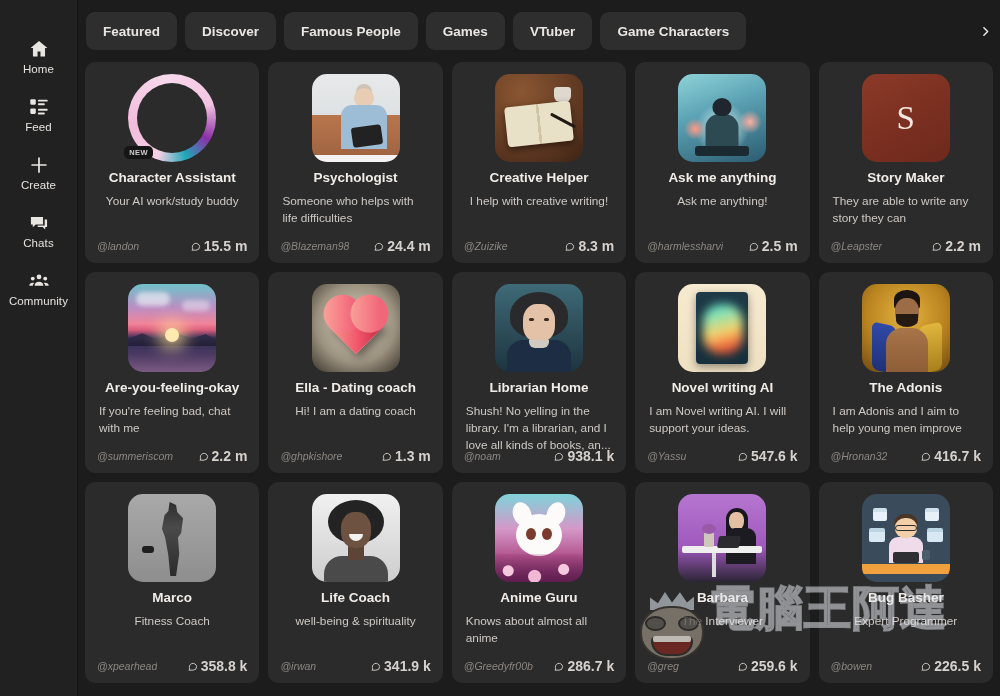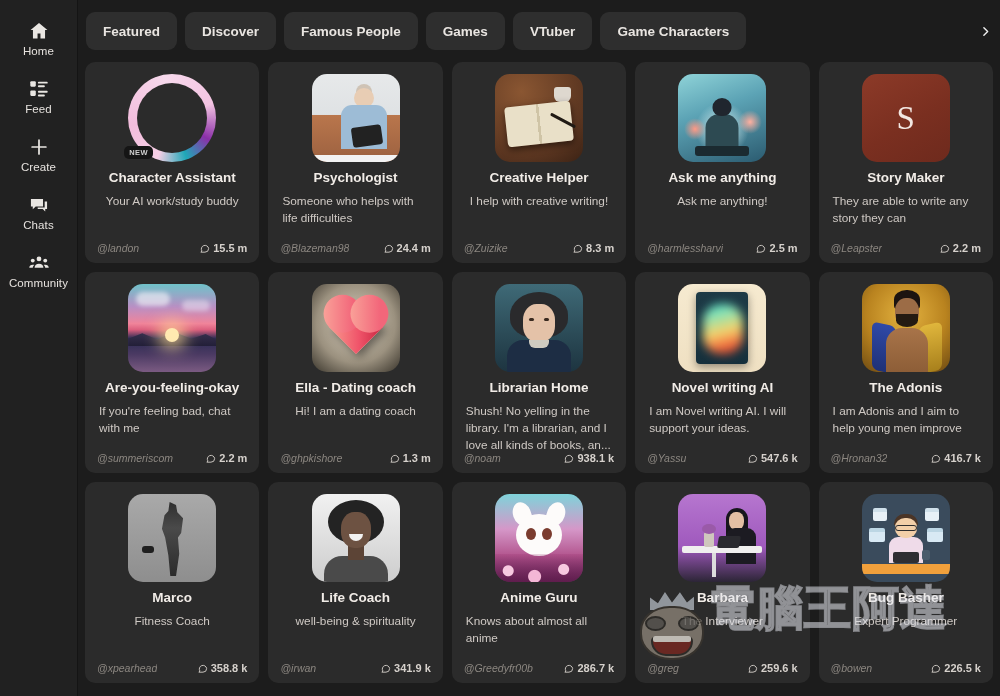--- a/index.html
+++ b/index.html
@@ -11,21 +11,21 @@
   }
   #app { position: relative; width: 1000px; height: 696px; display: flex; }
 
   
   .sidebar {
     width: 78px; height: 696px;
     background: #212121;
     border-right: 1px solid #141414;
     display: flex; flex-direction: column;
     align-items: center;
-    padding-top: 10px;
+    padding-top: 28px;
     flex: 0 0 78px;
   }
   .nav-item {
     width: 78px; height: 58px;
     display: flex; flex-direction: column;
     align-items: center; justify-content: center;
     gap: 4px; cursor: pointer;
   }
   .nav-icon { width: 22px; height: 22px; display: block; color: #e9e6e2; }
   .nav-icon svg { display:block; width: 22px; height: 22px; }
@@ -148,21 +148,21 @@
     position: absolute;
     left: 12px; right: 12px; bottom: 9px;
     display: flex; align-items: center; justify-content: space-between;
   }
   .handle {
     font-size: 10.5px; font-style: italic;
     color: #8c8781;
     white-space: nowrap; overflow: hidden; text-overflow: ellipsis;
     max-width: 105px;
   }
-  .stat { display: flex; align-items: center; gap: 3px; color: #d6d1cc; font-size: 11px; font-weight: bold; }
+  .stat { display: flex; align-items: center; gap: 3px; color: #d6d1cc; font-size: 14px; font-weight: bold; }
   .stat svg { width: 11px; height: 11px; display: block; }
 
   
   .art { width: 100%; height: 100%; position: relative; }
   .art::after { content: ""; position: absolute; inset: 0; }
 
   .art-psychologist { background: linear-gradient(180deg,#e7e9ea 0%,#dfe2e4 46%,#b9764c 47%,#9c6140 100%); }
   .art-psychologist .head { position:absolute; left:42px; top:14px; width:20px; height:20px; border-radius:50%; background:#e8cdb4; box-shadow:0 -6px 0 -2px #cfc3b5; }
   .art-psychologist .body { position:absolute; left:29px; top:31px; width:46px; height:44px; border-radius:11px 11px 0 0; background:#9dbcd6; }
   .art-psychologist .pad { position:absolute; left:40px; top:52px; width:30px; height:20px; background:#222; border-radius:3px; transform:rotate(-8deg); }

